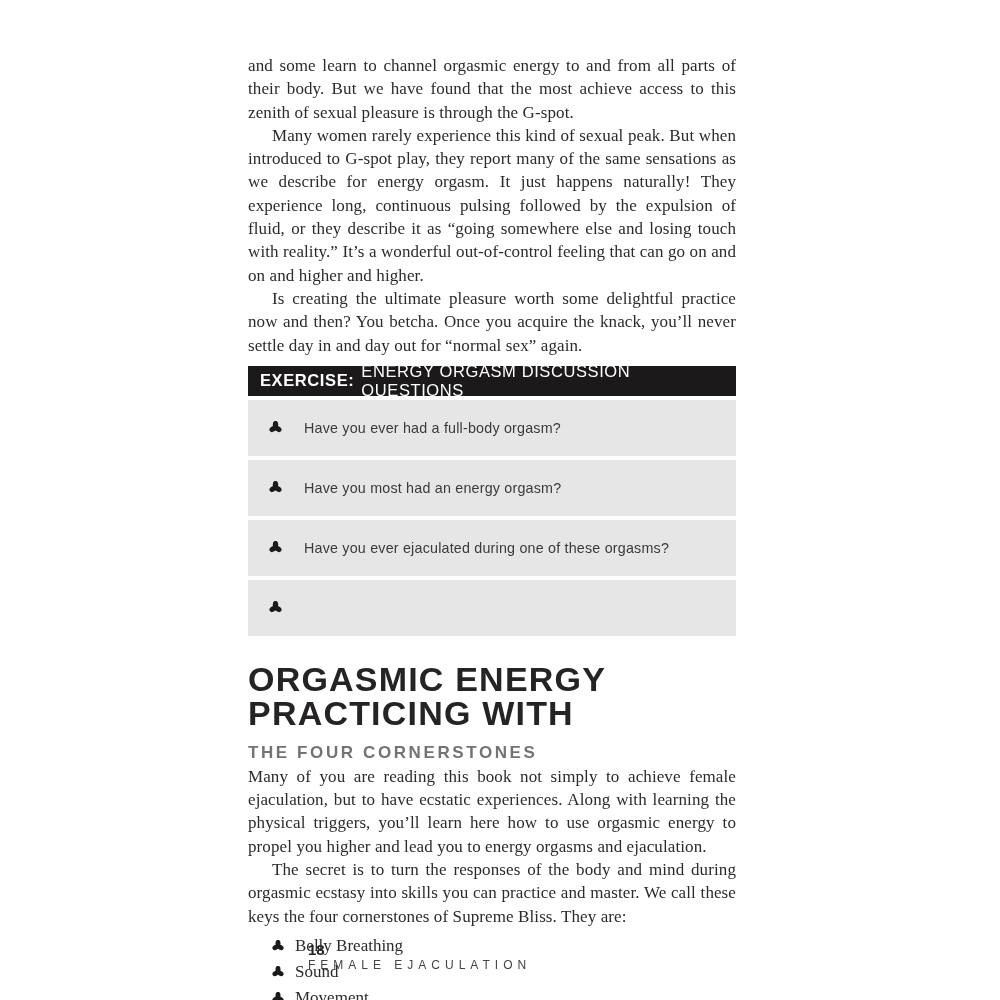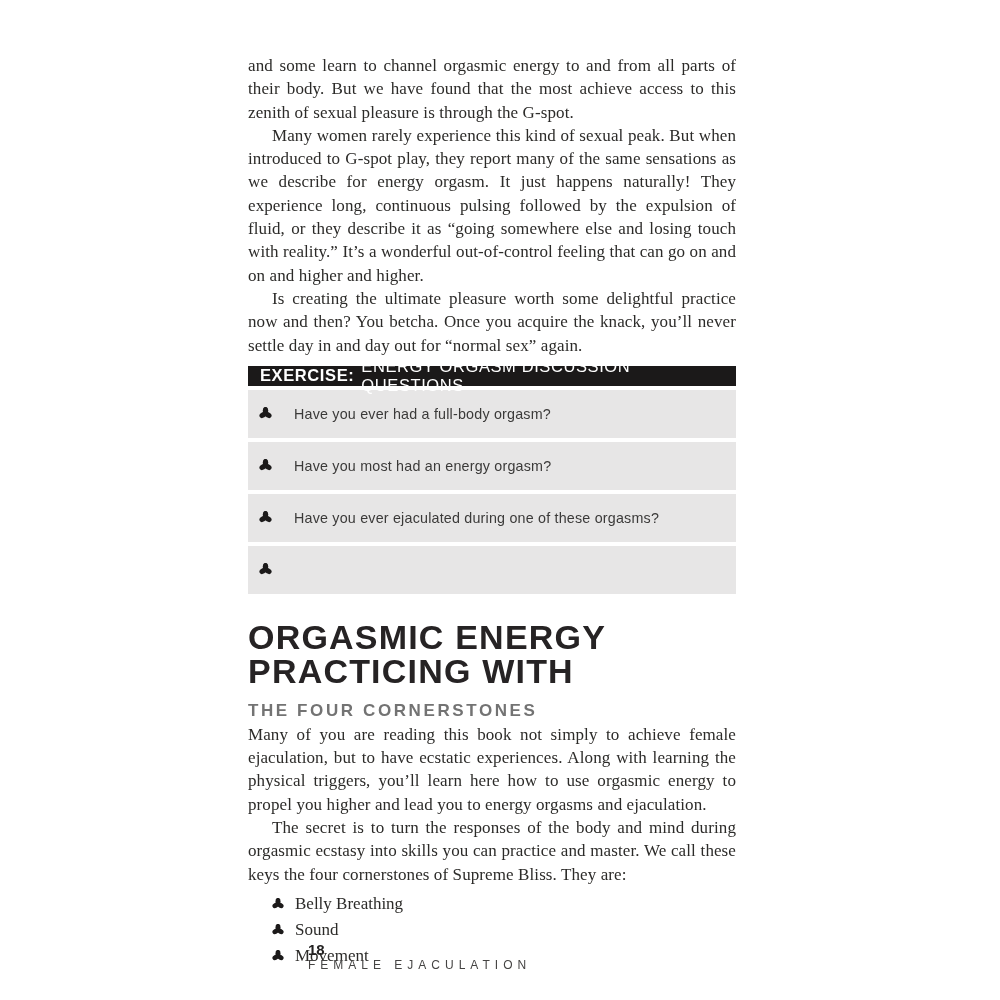--- a/index.html
+++ b/index.html
@@ -25,35 +25,35 @@
   }
   p.indent { text-indent: 24px; }
 
   
   .exercise { margin-top: 9px; }
   .ex-header {
     background: #1b1919;
     color: #ffffff;
     font-family: "Liberation Sans", sans-serif;
     font-size: 16.5px;
-    height: 20px;
+    height: 30px;
     display: flex;
     align-items: center;
     padding-left: 12px;
     letter-spacing: 0.6px;
     box-sizing: border-box;
   }
   .ex-label { font-weight: 700; margin-right: 7px; }
   .ex-row {
     background: #e7e6e6;
-    height: 48px;
+    height: 56px;
     margin-top: 4px;
     display: flex;
     align-items: center;
-    padding-left: 11px;
+    padding-left: 21px;
     box-sizing: border-box;
     font-family: "Liberation Sans", sans-serif;
     font-size: 14.3px;
     color: #3b3a39;
     letter-spacing: 0.2px;
   }
   .ex-row .bullet-icon { margin-right: 22px; flex: 0 0 auto; display: flex; }
 
   
   h1.section-heading {

